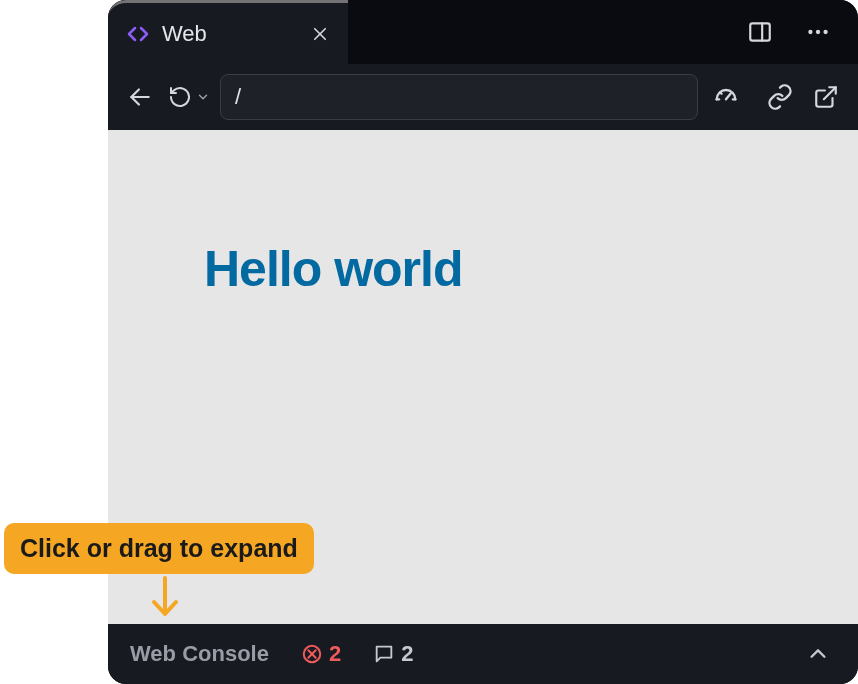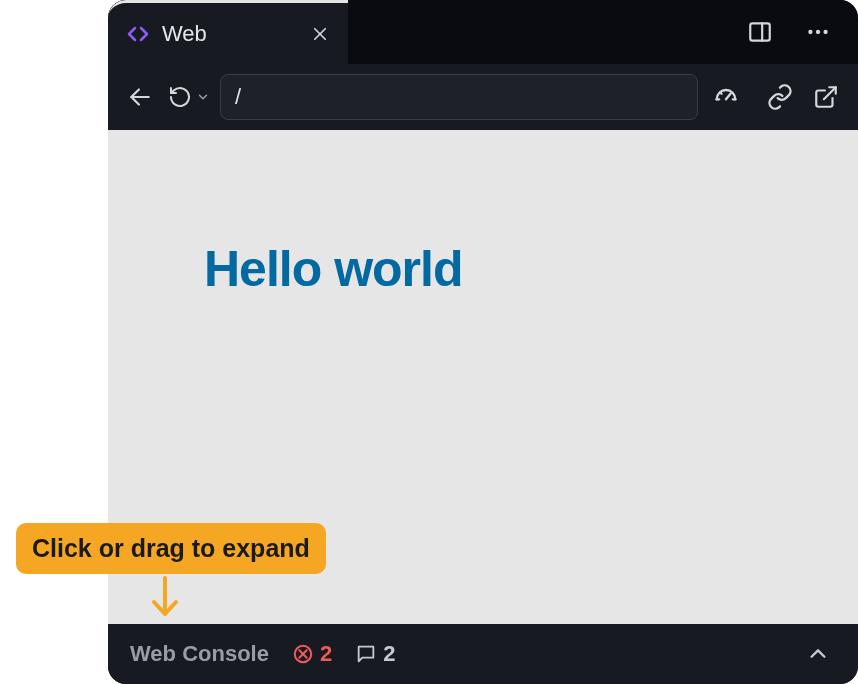--- a/index.html
+++ b/index.html
@@ -22,21 +22,21 @@
     display: flex;
     align-items: stretch;
     background: #0a0b10;
   }
   .tab {
     width: 240px;
     background: #181a22;
     display: flex;
     align-items: center;
     padding: 0 18px;
-    border-top: 3px solid #e5e5e5;
+    border-top: 3px solid #737373;
     border-top-left-radius: 18px;
     gap: 12px;
   }
   .tab-title { color: #e5e7eb; font-size: 22px; flex: 1; }
   .tab-close { width: 20px; height: 20px; display:flex; align-items:center; justify-content:center; cursor:pointer; }
   .tabbar-right {
     flex: 1;
     display: flex;
     align-items: center;
     justify-content: flex-end;
@@ -89,31 +89,31 @@
     font-weight: 700;
     letter-spacing: -1px;
   }
   
   .console-bar {
     height: 60px;
     background: #181a22;
     display: flex;
     align-items: center;
     padding: 0 22px;
-    gap: 23px;
+    gap: 32px;
   }
   .console-label { color: #9a9ca5; font-size: 22px; font-weight: 600; }
   .badge { display: flex; align-items: center; gap: 6px; font-size: 22px; font-weight: 600; }
   .badge-error { color: #ef5a5a; }
   .badge-msg { color: #c7c9d0; }
   .console-bar .spacer { flex: 1; }
   
   .annotation {
     position: absolute;
-    left: 16px;
+    left: 4px;
     top: 523px;
     background: #f5a623;
     color: #1a1a1a;
     font-size: 25px;
     font-weight: 600;
     padding: 11px 16px;
     border-radius: 10px;
     z-index: 10;
   }
   .annotation-arrow {

